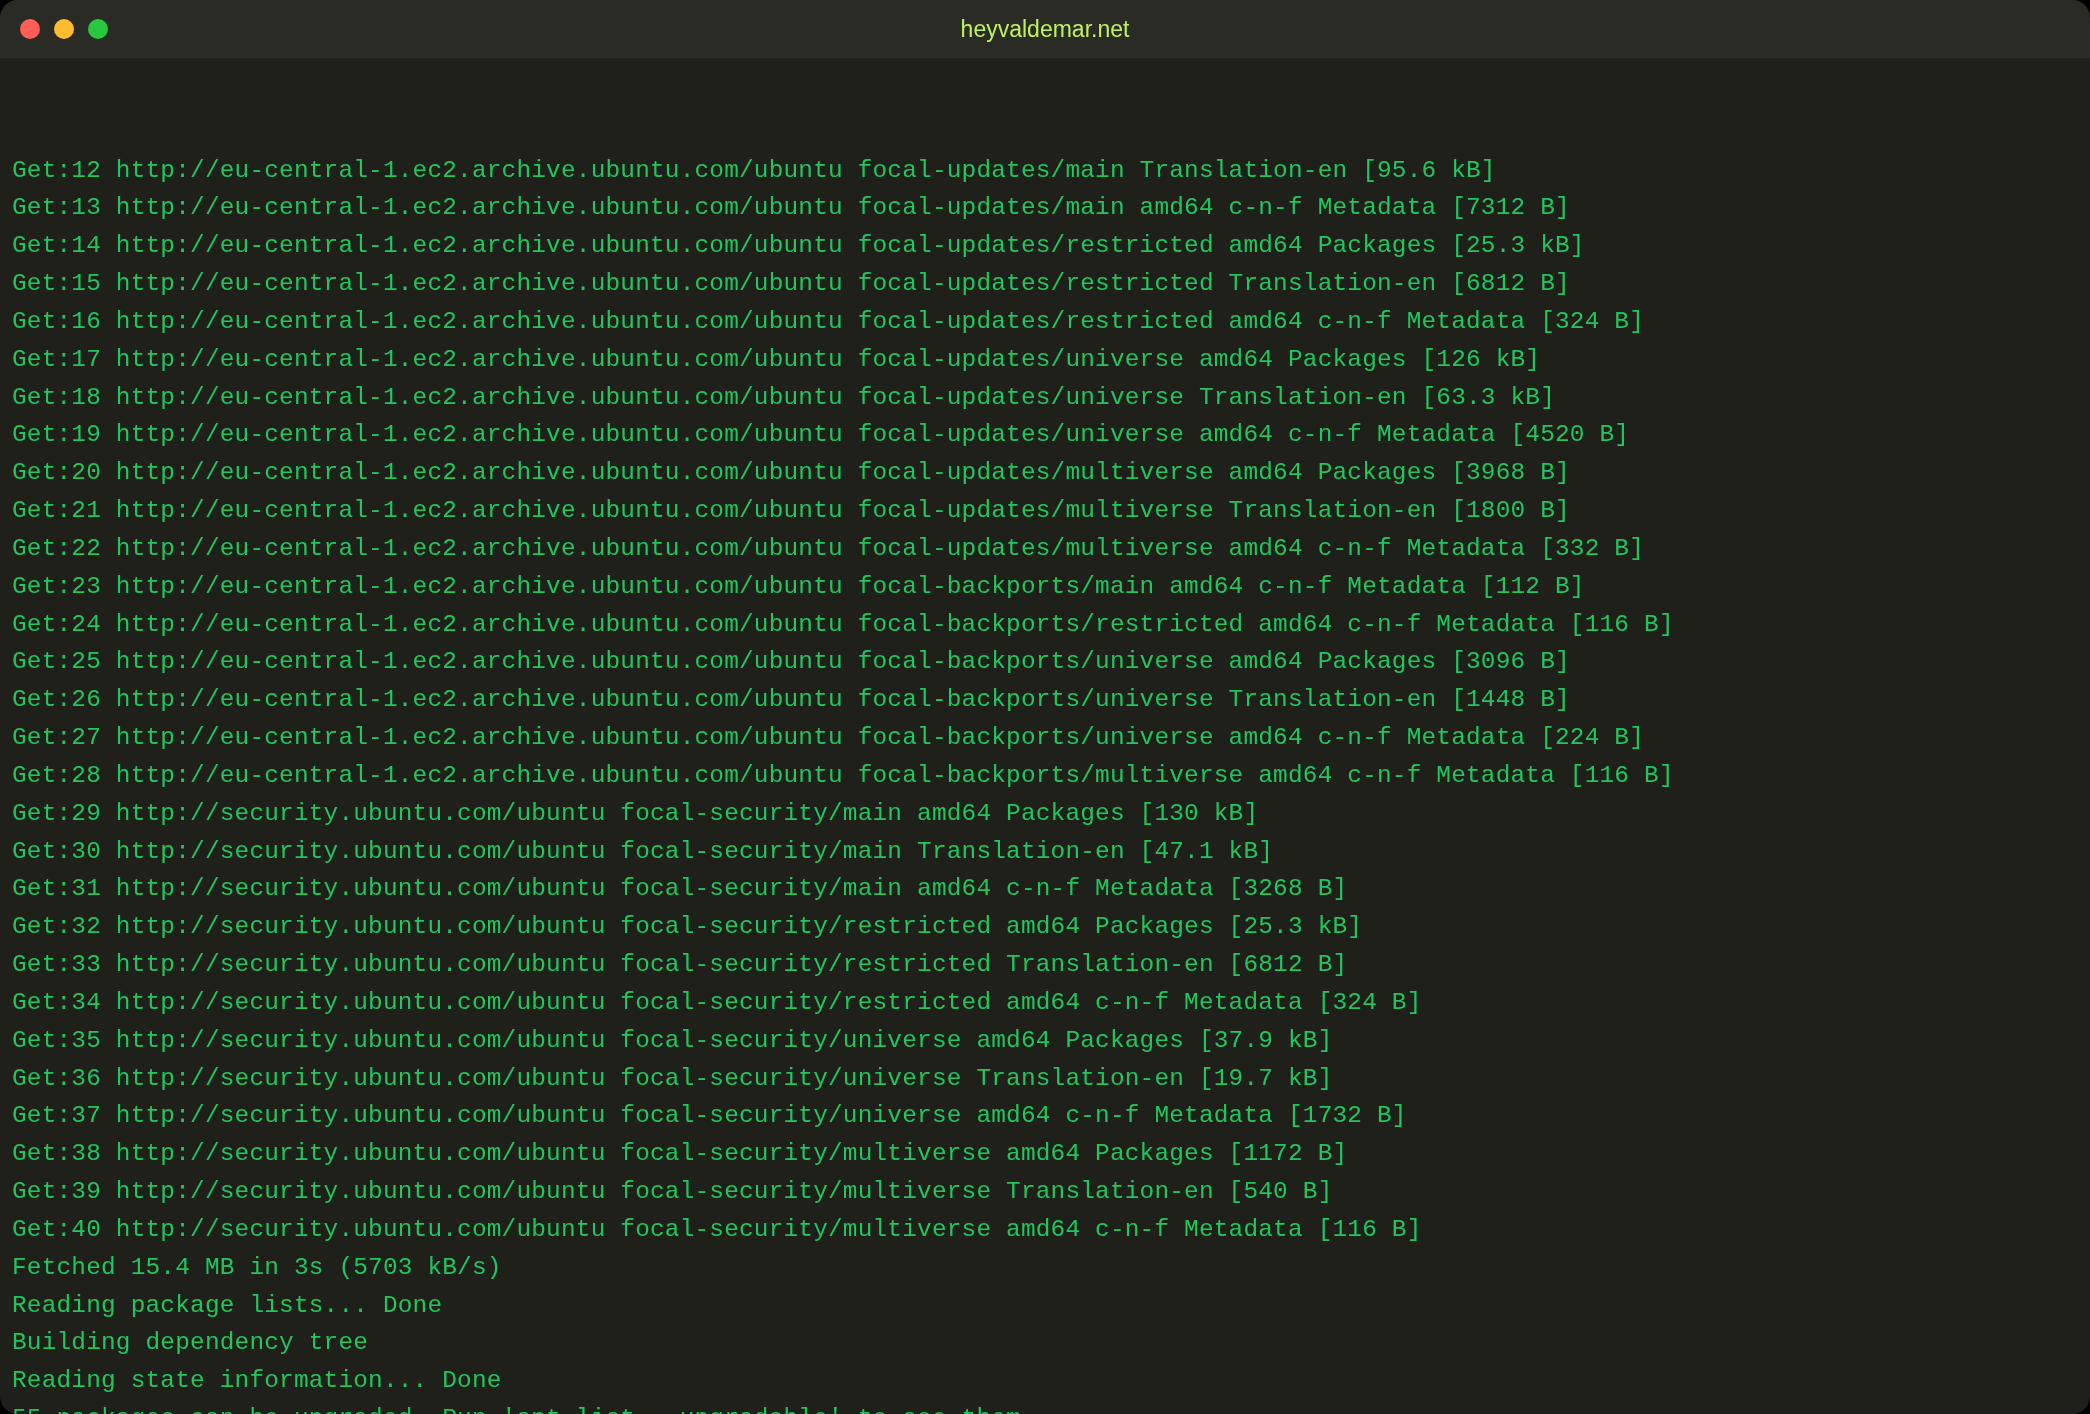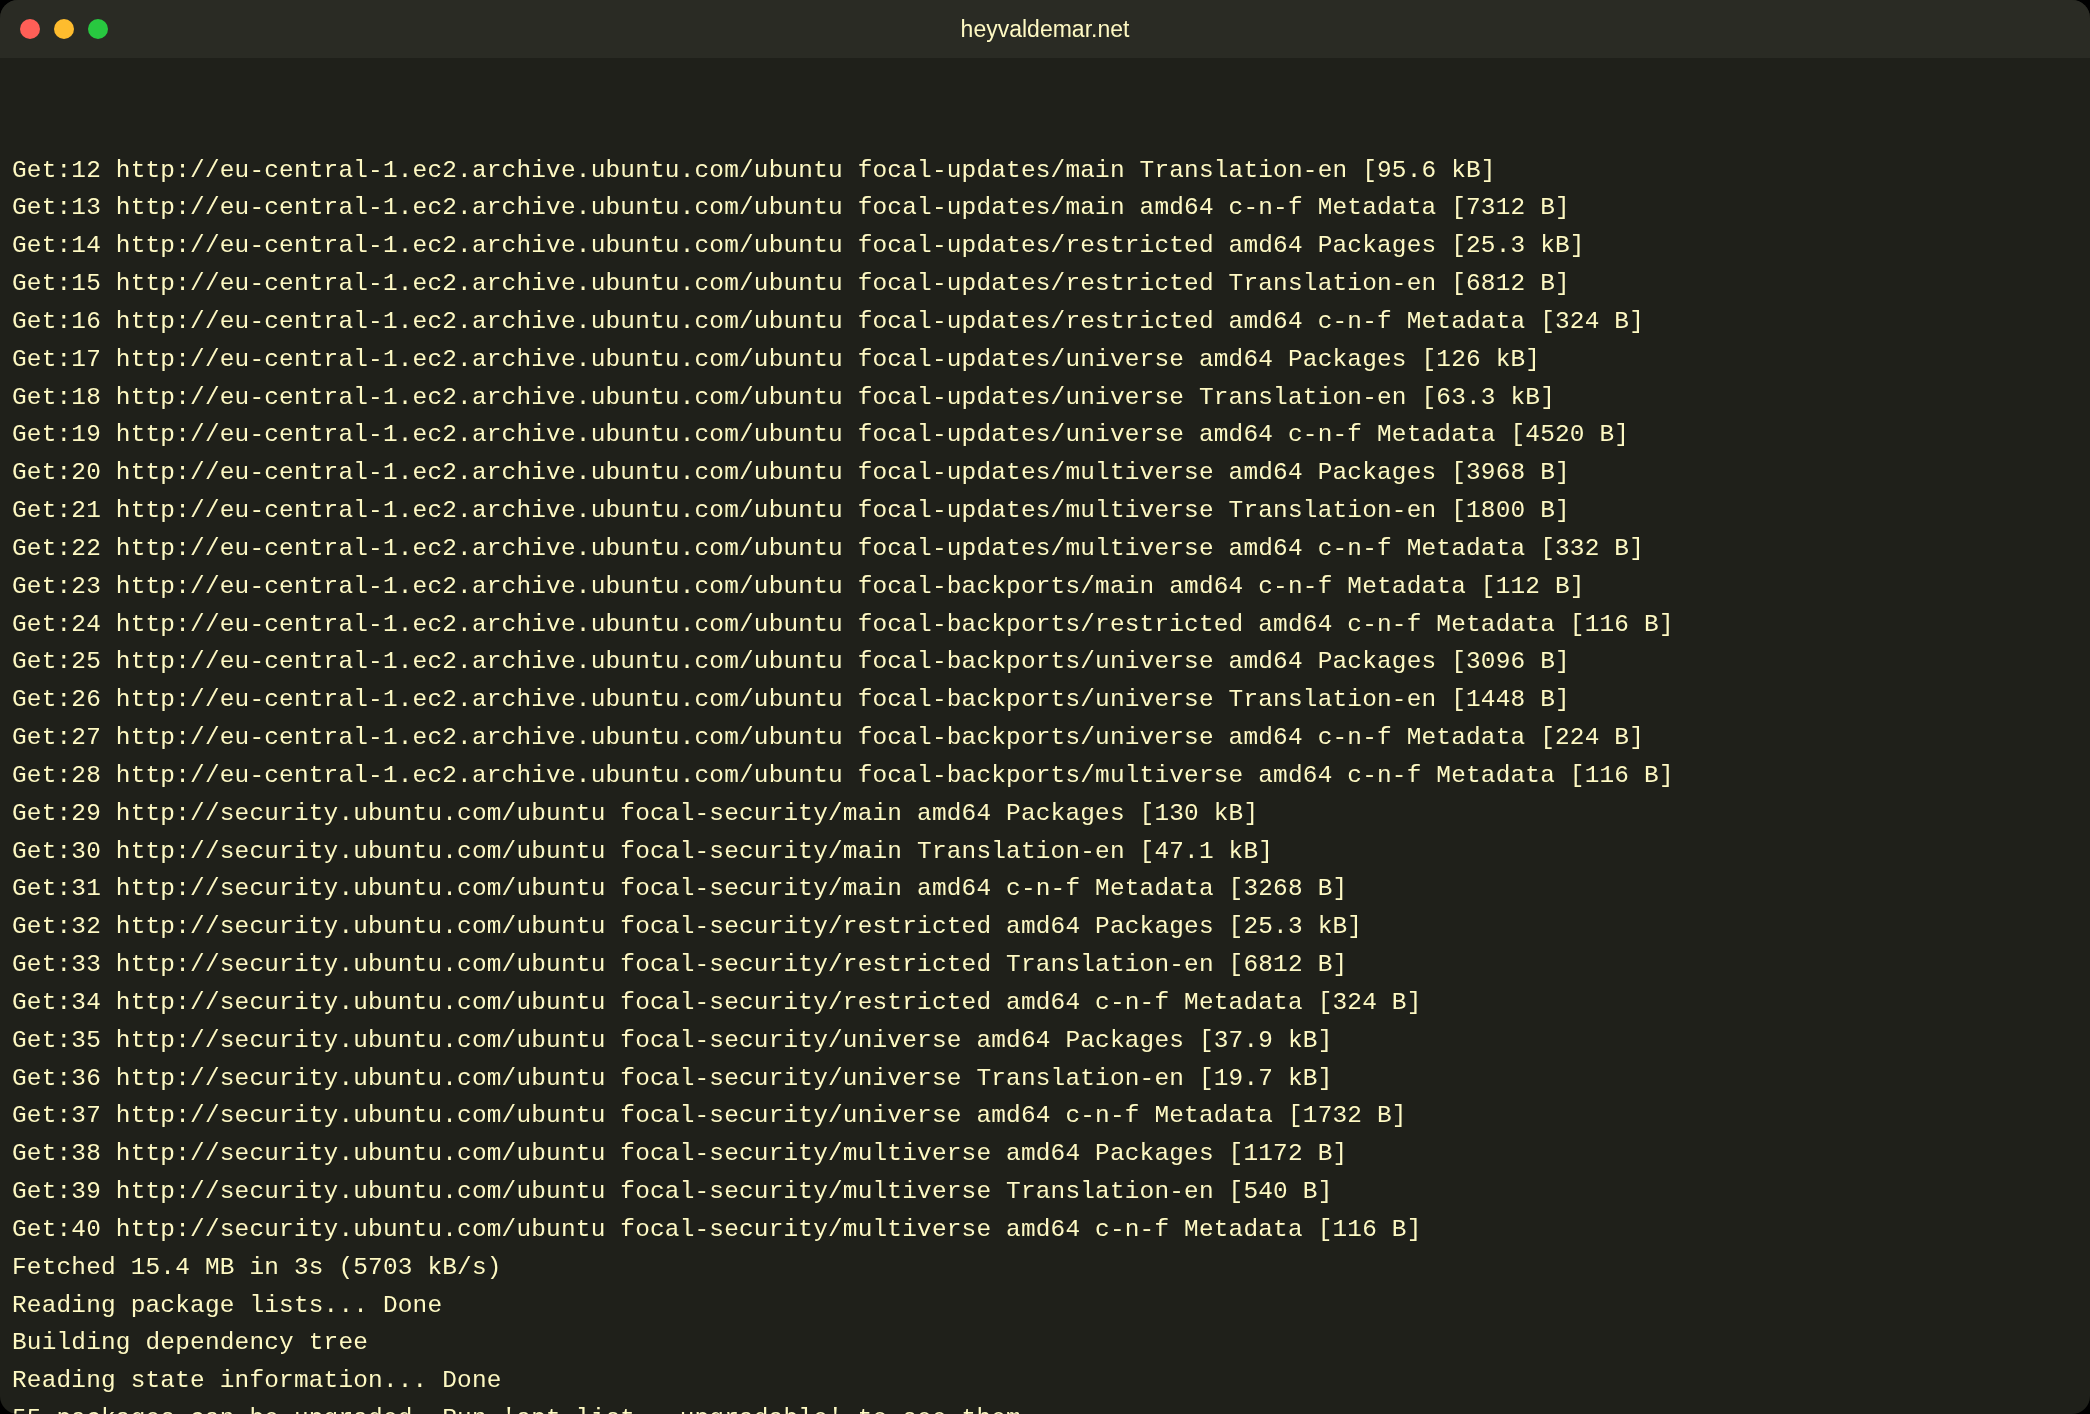--- a/index.html
+++ b/index.html
@@ -38,37 +38,37 @@
   .tl {
     width: 20px; height: 20px; border-radius: 50%;
   }
   .tl-close { background: #ff5f57; }
   .tl-min   { background: #febc2e; }
   .tl-max   { background: #28c840; }
   .titlebar-title {
     position: absolute;
     left: 0; right: 0;
     text-align: center;
-    color: #fef9c3;
+    color: #bef264;
     font-size: 23px;
     font-weight: 400;
     font-family: -apple-system, BlinkMacSystemFont, "Helvetica Neue", Arial, sans-serif;
     pointer-events: none;
   }
   .terminal {
     flex: 1;
     padding: 18px 12px 12px 12px;
     font-size: 24.4px;
     line-height: 1.55;
     color: #e6db74;
     white-space: pre;
     overflow: hidden;
     letter-spacing: 0.2px;
   }
-  .output-line { color: #fef9c3; }
+  .output-line { color: #22c55e; }
 </style>
 </head>
 <body>
 
 <div class="window">
 
   <div class="titlebar">
     <div class="traffic-lights">
       <div class="tl tl-close"></div>
       <div class="tl tl-min"></div>

